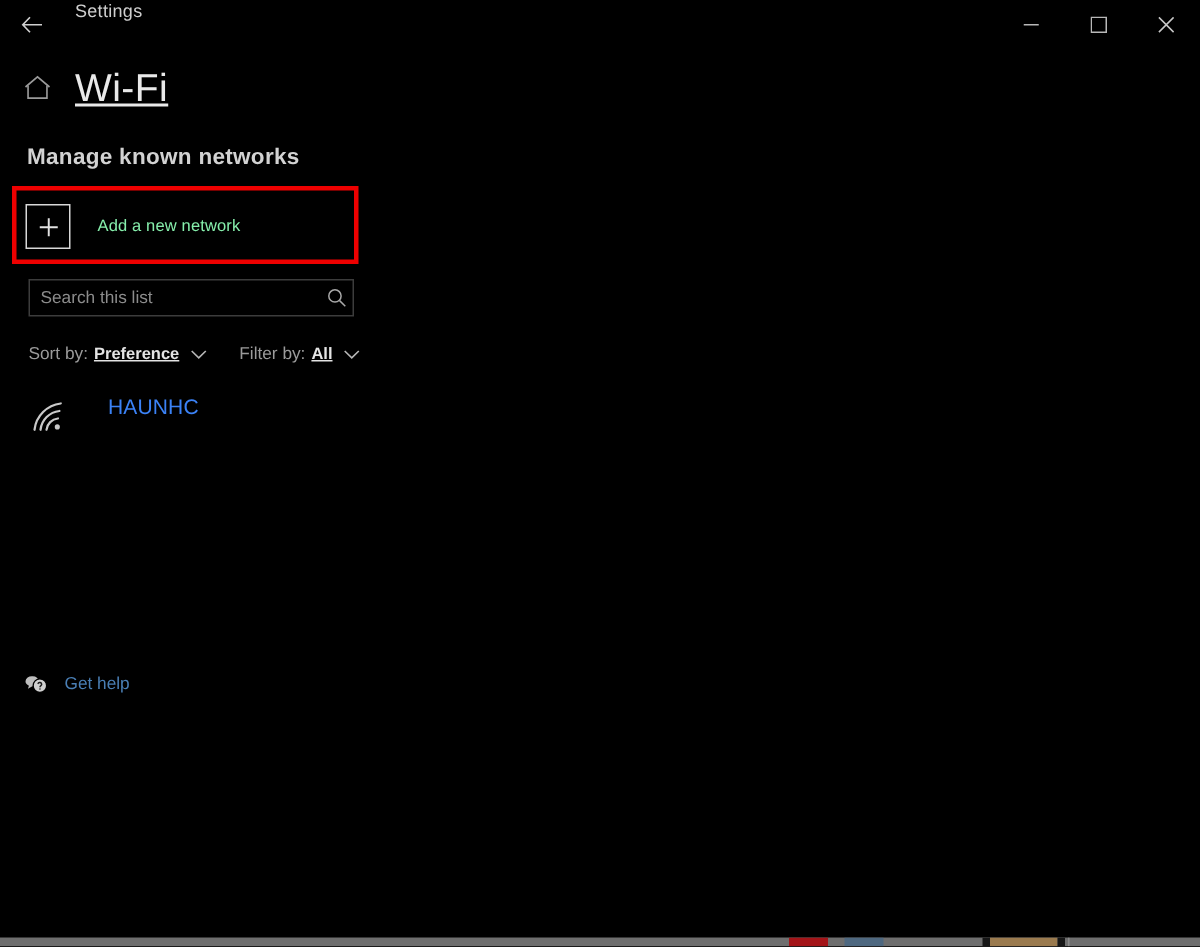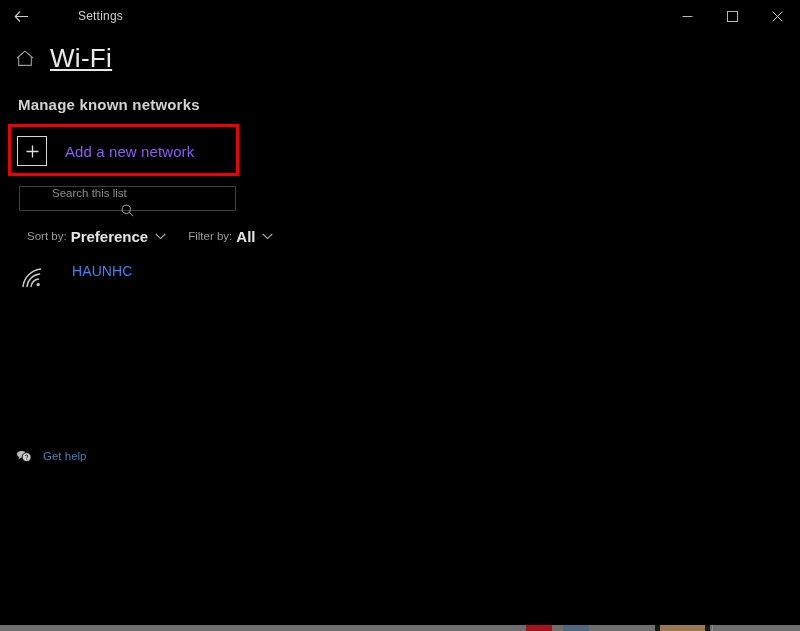--- a/index.html
+++ b/index.html
@@ -18,22 +18,20 @@
   }
 
   
   .titlebar {
     position: absolute;
     top: 0; left: 0;
     width: 800px;
     height: 32px;
     background: #000000;
     display: flex;
-    align-items: center;
-    gap: 28px;
   }
   .back-btn {
     width: 34px;
     height: 32px;
     display: flex;
     align-items: center;
     justify-content: center;
     margin-left: 4px;
   }
   .back-btn svg { display: block; }
@@ -124,39 +122,38 @@
     height: 30px;
     border: 1px solid #d8d8d8;
     box-sizing: border-box;
     display: flex;
     align-items: center;
     justify-content: center;
     flex: 0 0 auto;
   }
   .plus-box svg { display: block; }
   .add-network-label {
-    font-size: 15px;
-    color: #8b5cf6;
+    font-size: 11px;
+    color: #86efac;
     margin-left: 18px;
     letter-spacing: 0.1px;
   }
 
   
   .search-wrap {
     position: absolute;
     left: 19px;
     top: 186px;
     width: 217px;
     height: 25px;
     border: 1px solid #3c3c3c;
     box-sizing: border-box;
     background: #000000;
     display: flex;
     align-items: center;
-    flex-direction: column;
   }
   .search-input {
     flex: 1 1 auto;
     background: transparent;
     border: none;
     outline: none;
     color: #cdcdcd;
     font-size: 11.5px;
     font-family: "Liberation Sans", sans-serif;
     padding: 0 4px 0 7px;
@@ -182,32 +179,32 @@
     left: 19px;
     top: 227px;
     height: 18px;
     display: flex;
     align-items: center;
   }
   .dropdown {
     display: flex;
     align-items: center;
     height: 18px;
-    margin-left: 8px;
   }
   .dropdown + .dropdown { margin-left: 22px; }
   .dd-label {
     font-size: 11.5px;
     color: #9b9b9b;
   }
   .dd-value {
-    font-size: 15px;
+    font-size: 11px;
     color: #e4e4e4;
     font-weight: bold;
     margin-left: 4px;
+    text-decoration: underline;
   }
   .dd-chevron {
     margin-left: 7px;
     color: #b4b4b4;
     display: flex;
     align-items: center;
   }
 
   
   .network-list {

